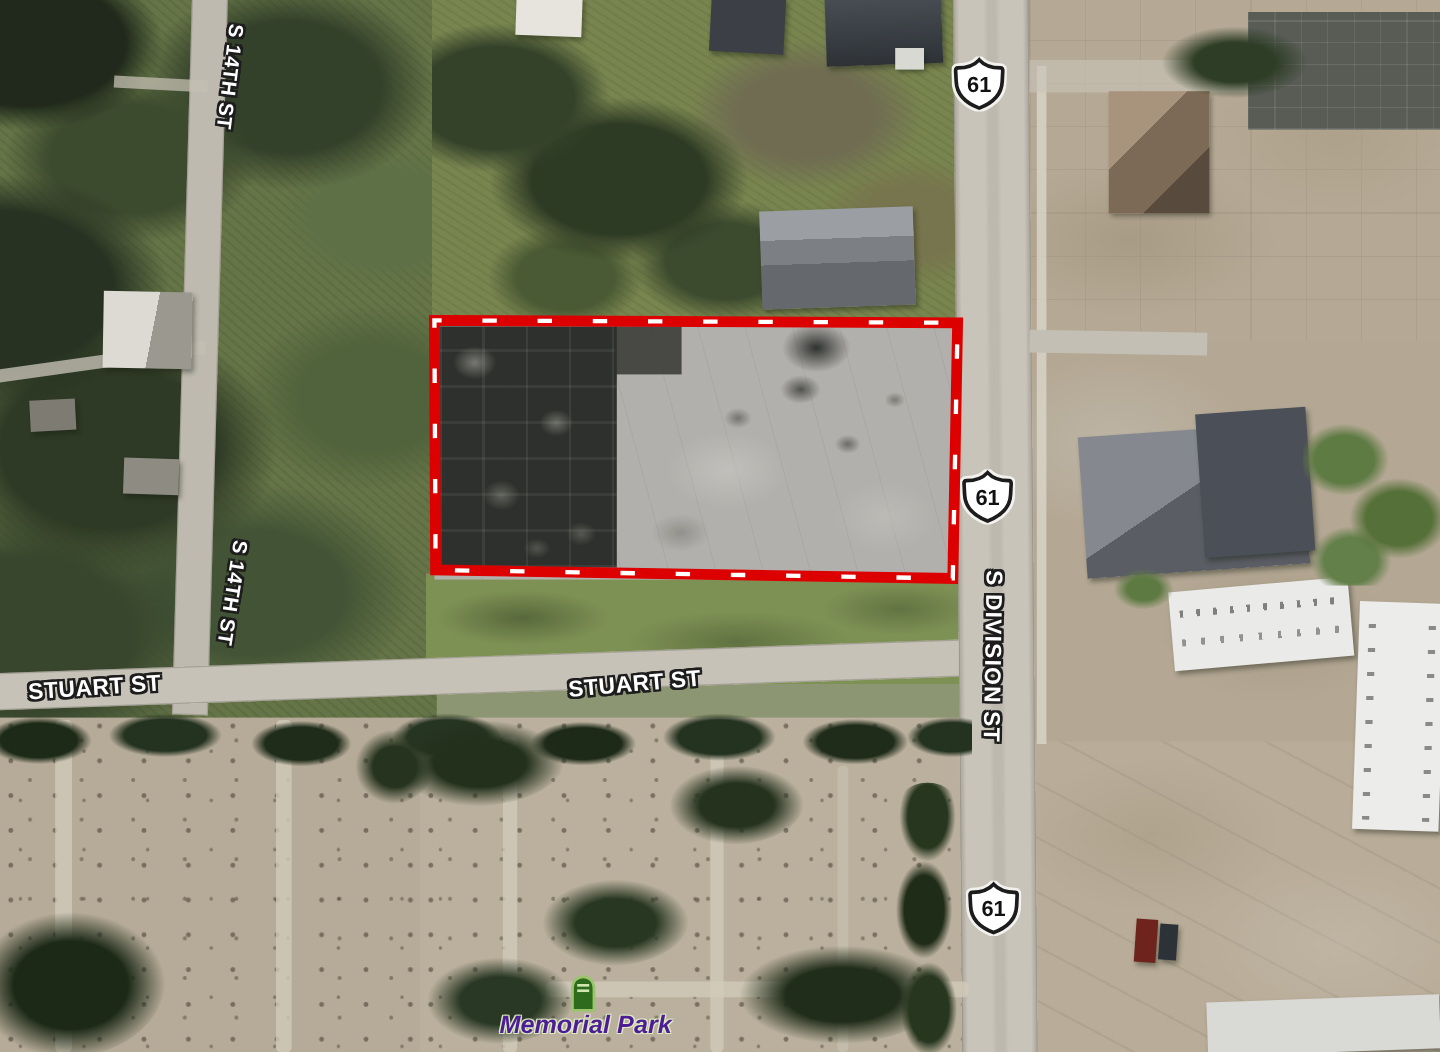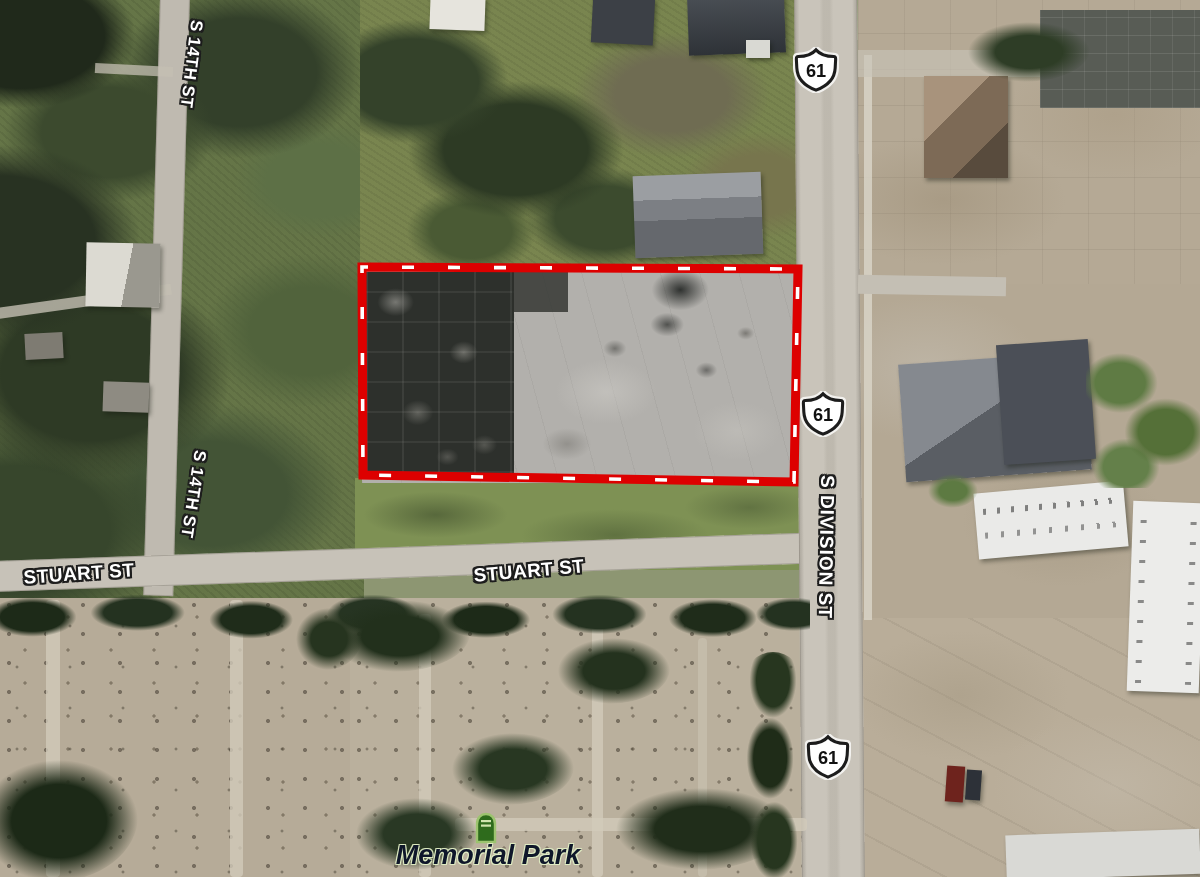--- a/index.html
+++ b/index.html
@@ -219,21 +219,21 @@
   .lbl-stu-b{ left:529px; top:571px; transform:translate(-50%,-50%) rotate(-5deg); font-size:19px; }
 
   .shield{ position:absolute; width:46px; height:46px; z-index:30; }
   .shield text{ font-family:"Liberation Sans", sans-serif; }
   .shield-1{ left:793px; top:47px; }
   .shield-2{ left:800px; top:391px; }
   .shield-3{ left:805px; top:734px; }
 
   .cem-label{
     position:absolute; white-space:nowrap; z-index:30;
-    color:#0f172a; font-weight:700; font-style:italic; font-size:27px;
+    color:#4c1d95; font-weight:700; font-style:italic; font-size:21px;
     text-shadow:-1px -1px 0 rgba(225,238,196,.9), 1px -1px 0 rgba(225,238,196,.9),
                 -1px 1px 0 rgba(225,238,196,.9), 1px 1px 0 rgba(225,238,196,.9);
   }
   .cem-l1{ left:488px; top:855px; transform:translate(-50%,-50%); }
   .cem-l2{ left:488px; top:888px; transform:translate(-50%,-50%); }
   .cem-icon{ left:473px; top:812px; width:26px; height:32px; z-index:30; }
 </style>
 </head>
 <body>
 

